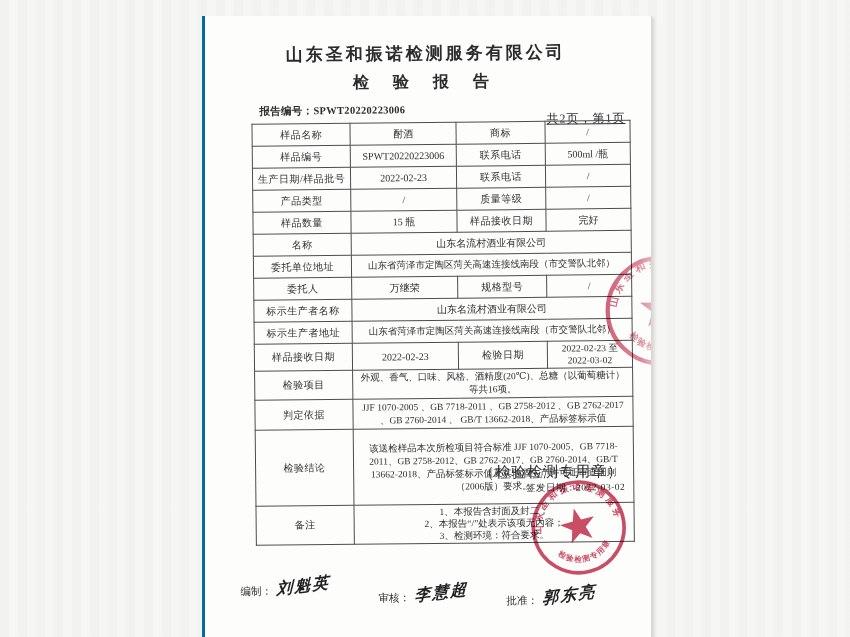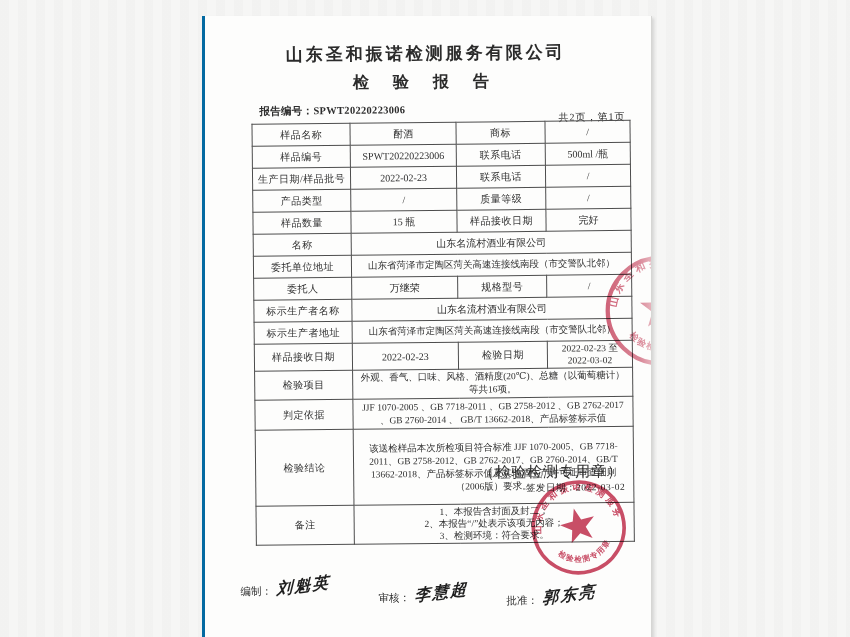--- a/index.html
+++ b/index.html
@@ -31,21 +31,21 @@
   .title-doc{
     position:absolute;top:56px;left:0;width:446px;text-align:center;
     font-size:16px;font-weight:bold;letter-spacing:10px;color:#2b2b2b;
   }
   .report-no{
     position:absolute;top:87px;left:56px;
     font-size:10.5px;font-weight:bold;color:#2e2e2e;letter-spacing:0.3px;
   }
   .page-info{
     position:absolute;top:96px;right:24px;
-    font-size:10px;color:#2e2e2e;letter-spacing:1px;
+    font-size:12px;color:#2e2e2e;letter-spacing:1px;text-decoration:underline;
   }
   table.report{
     position:absolute;top:106px;left:48px;width:378px;
     border-collapse:collapse;table-layout:fixed;
     font-size:10px;color:#2f2f2f;
   }
   table.report td{
     border:1px solid #4d4d4d;
     padding:1px 4px;
     text-align:center;vertical-align:middle;

